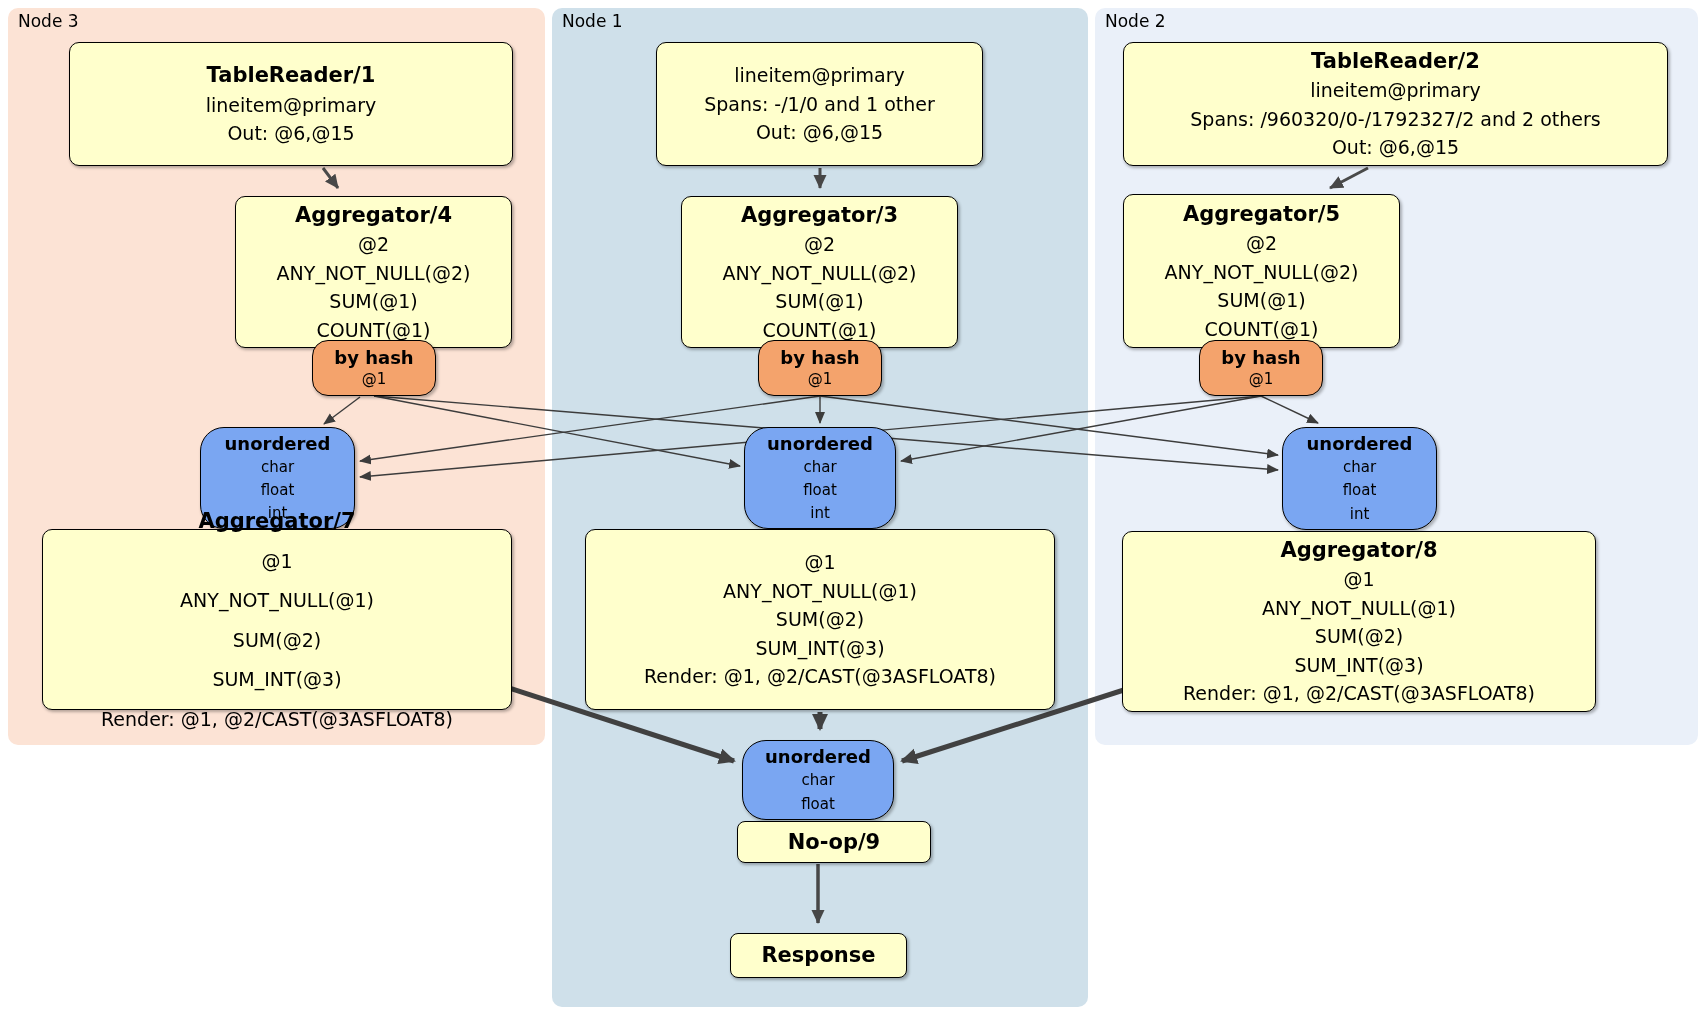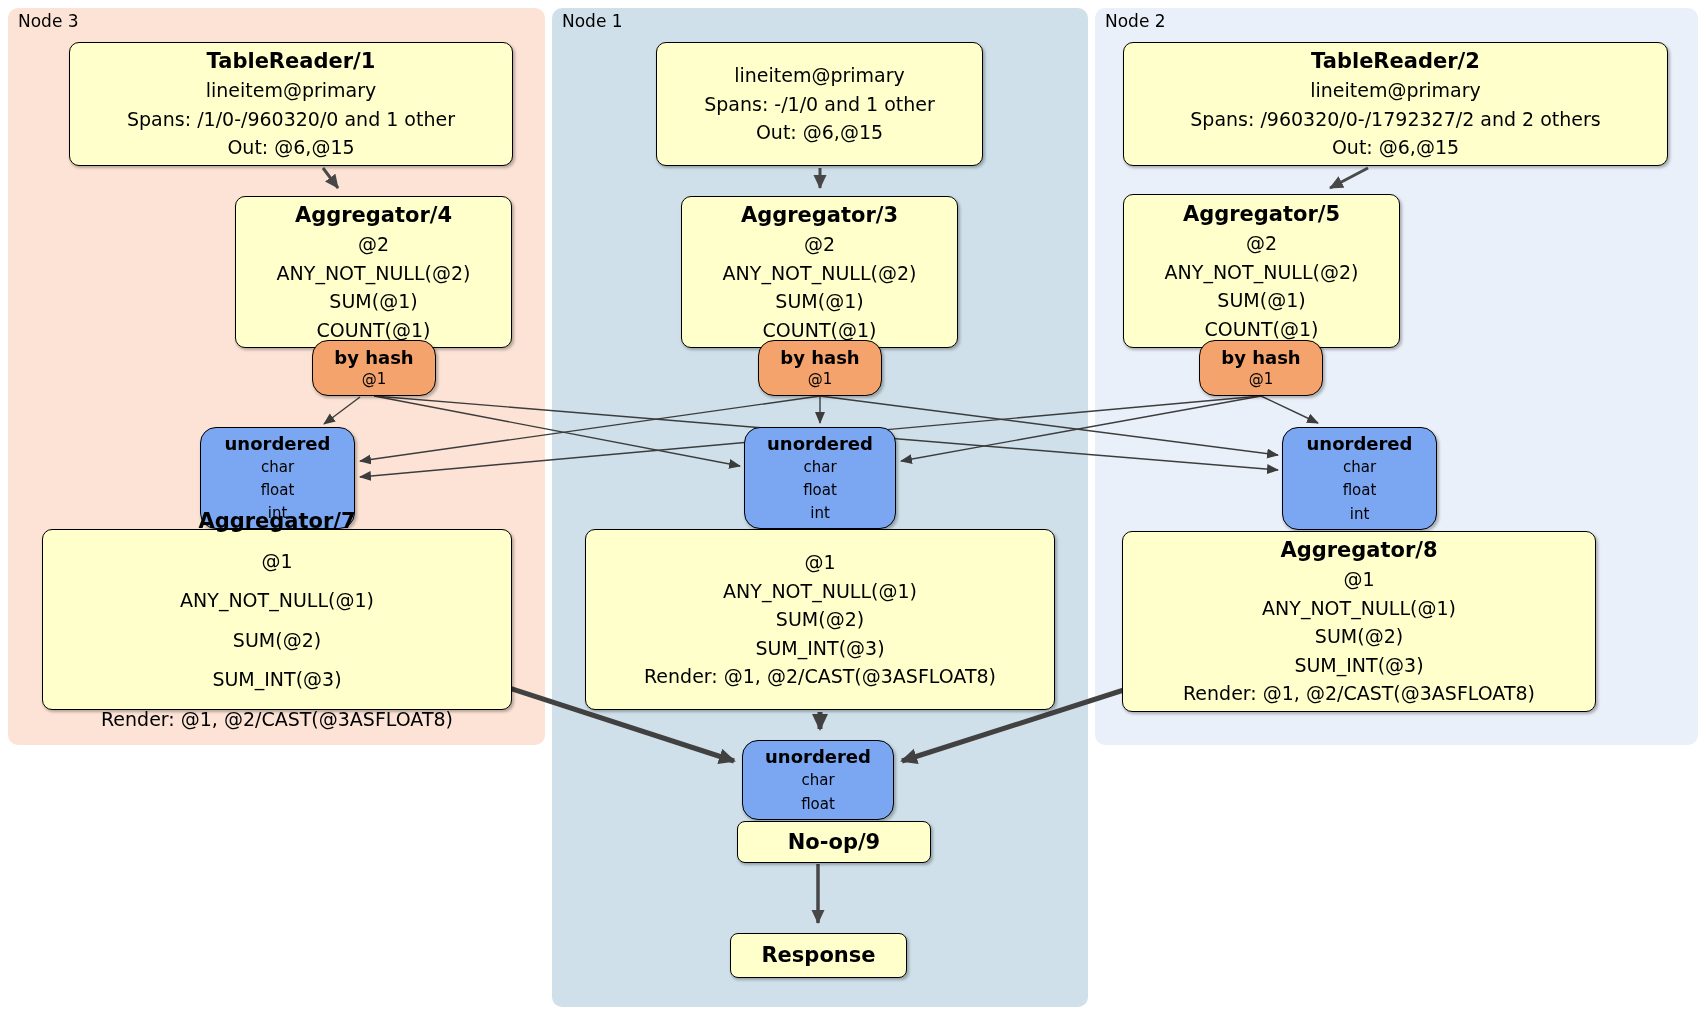--- a/index.html
+++ b/index.html
@@ -7,21 +7,21 @@
   .region{position:absolute;border-radius:10px;z-index:0;}
   .region-label{position:absolute;font-size:17px;line-height:1.2;color:#000;z-index:3;}
   #edges{position:absolute;left:0;top:0;z-index:1;}
   .box,.router,.sync{position:absolute;z-index:2;box-sizing:border-box;text-align:center;
     border:1.5px solid #000;display:flex;flex-direction:column;justify-content:center;
     box-shadow:1.5px 2px 3px rgba(0,0,0,0.28);}
   .box{background:#ffffcc;border-radius:10px;font-size:19px;line-height:1.5;padding:3px 8px;}
   .box .title{font-weight:bold;font-size:21px;line-height:1.45;}
   .router{background:#f4a36c;border-radius:16px;font-size:15px;line-height:1.4;padding:2px 20px;}
   .router .title{font-weight:bold;font-size:18px;line-height:1.3;}
-  .sync{background:#7aa6f2;border-radius:16px;font-size:15px;line-height:1.55;padding:2px 4px;}
+  .sync{background:#7aa6f2;border-radius:24px;font-size:15px;line-height:1.55;padding:2px 4px;}
   .sync .title{font-weight:bold;font-size:18px;line-height:1.4;}
   .line{white-space:nowrap;}
 </style>
 </head>
 <body>
 
 <div class="region" style="left:8px;top:8px;width:537px;height:737px;background:#fce3d5;"></div>
 <div class="region" style="left:552px;top:8px;width:536px;height:999px;background:#cfe0ea;"></div>
 <div class="region" style="left:1095px;top:8px;width:603px;height:737px;background:#eaf0f9;"></div>
 
@@ -59,21 +59,20 @@
   <line x1="503" y1="686" x2="734" y2="761" stroke="#414141" stroke-width="5" marker-end="url(#ah-thick)"></line>
   <line x1="820" y1="712" x2="820" y2="729" stroke="#414141" stroke-width="5" marker-end="url(#ah-thick)"></line>
   <line x1="1130" y1="688" x2="902" y2="761" stroke="#414141" stroke-width="5" marker-end="url(#ah-thick)"></line>
 
   <line x1="818" y1="864" x2="818" y2="923" stroke="#474747" stroke-width="3.5" marker-end="url(#ah-mid)"></line>
 </svg>
 
 <div class="box" style="left:69px;top:42px;width:444px;height:124px;">
   <div class="title line">TableReader/1</div>
   <div class="line">lineitem@primary</div>
-  <div class="line">Spans: /1/0-/960320/0 and 1 other</div>
   <div class="line">Out: @6,@15</div>
 </div>
 <div class="box" style="left:656px;top:42px;width:327px;height:124px;">
   <div class="line">lineitem@primary</div>
   <div class="line">Spans: -/1/0 and 1 other</div>
   <div class="line">Out: @6,@15</div>
 </div>
 <div class="box" style="left:1123px;top:42px;width:545px;height:124px;">
   <div class="title line">TableReader/2</div>
   <div class="line">lineitem@primary</div>

